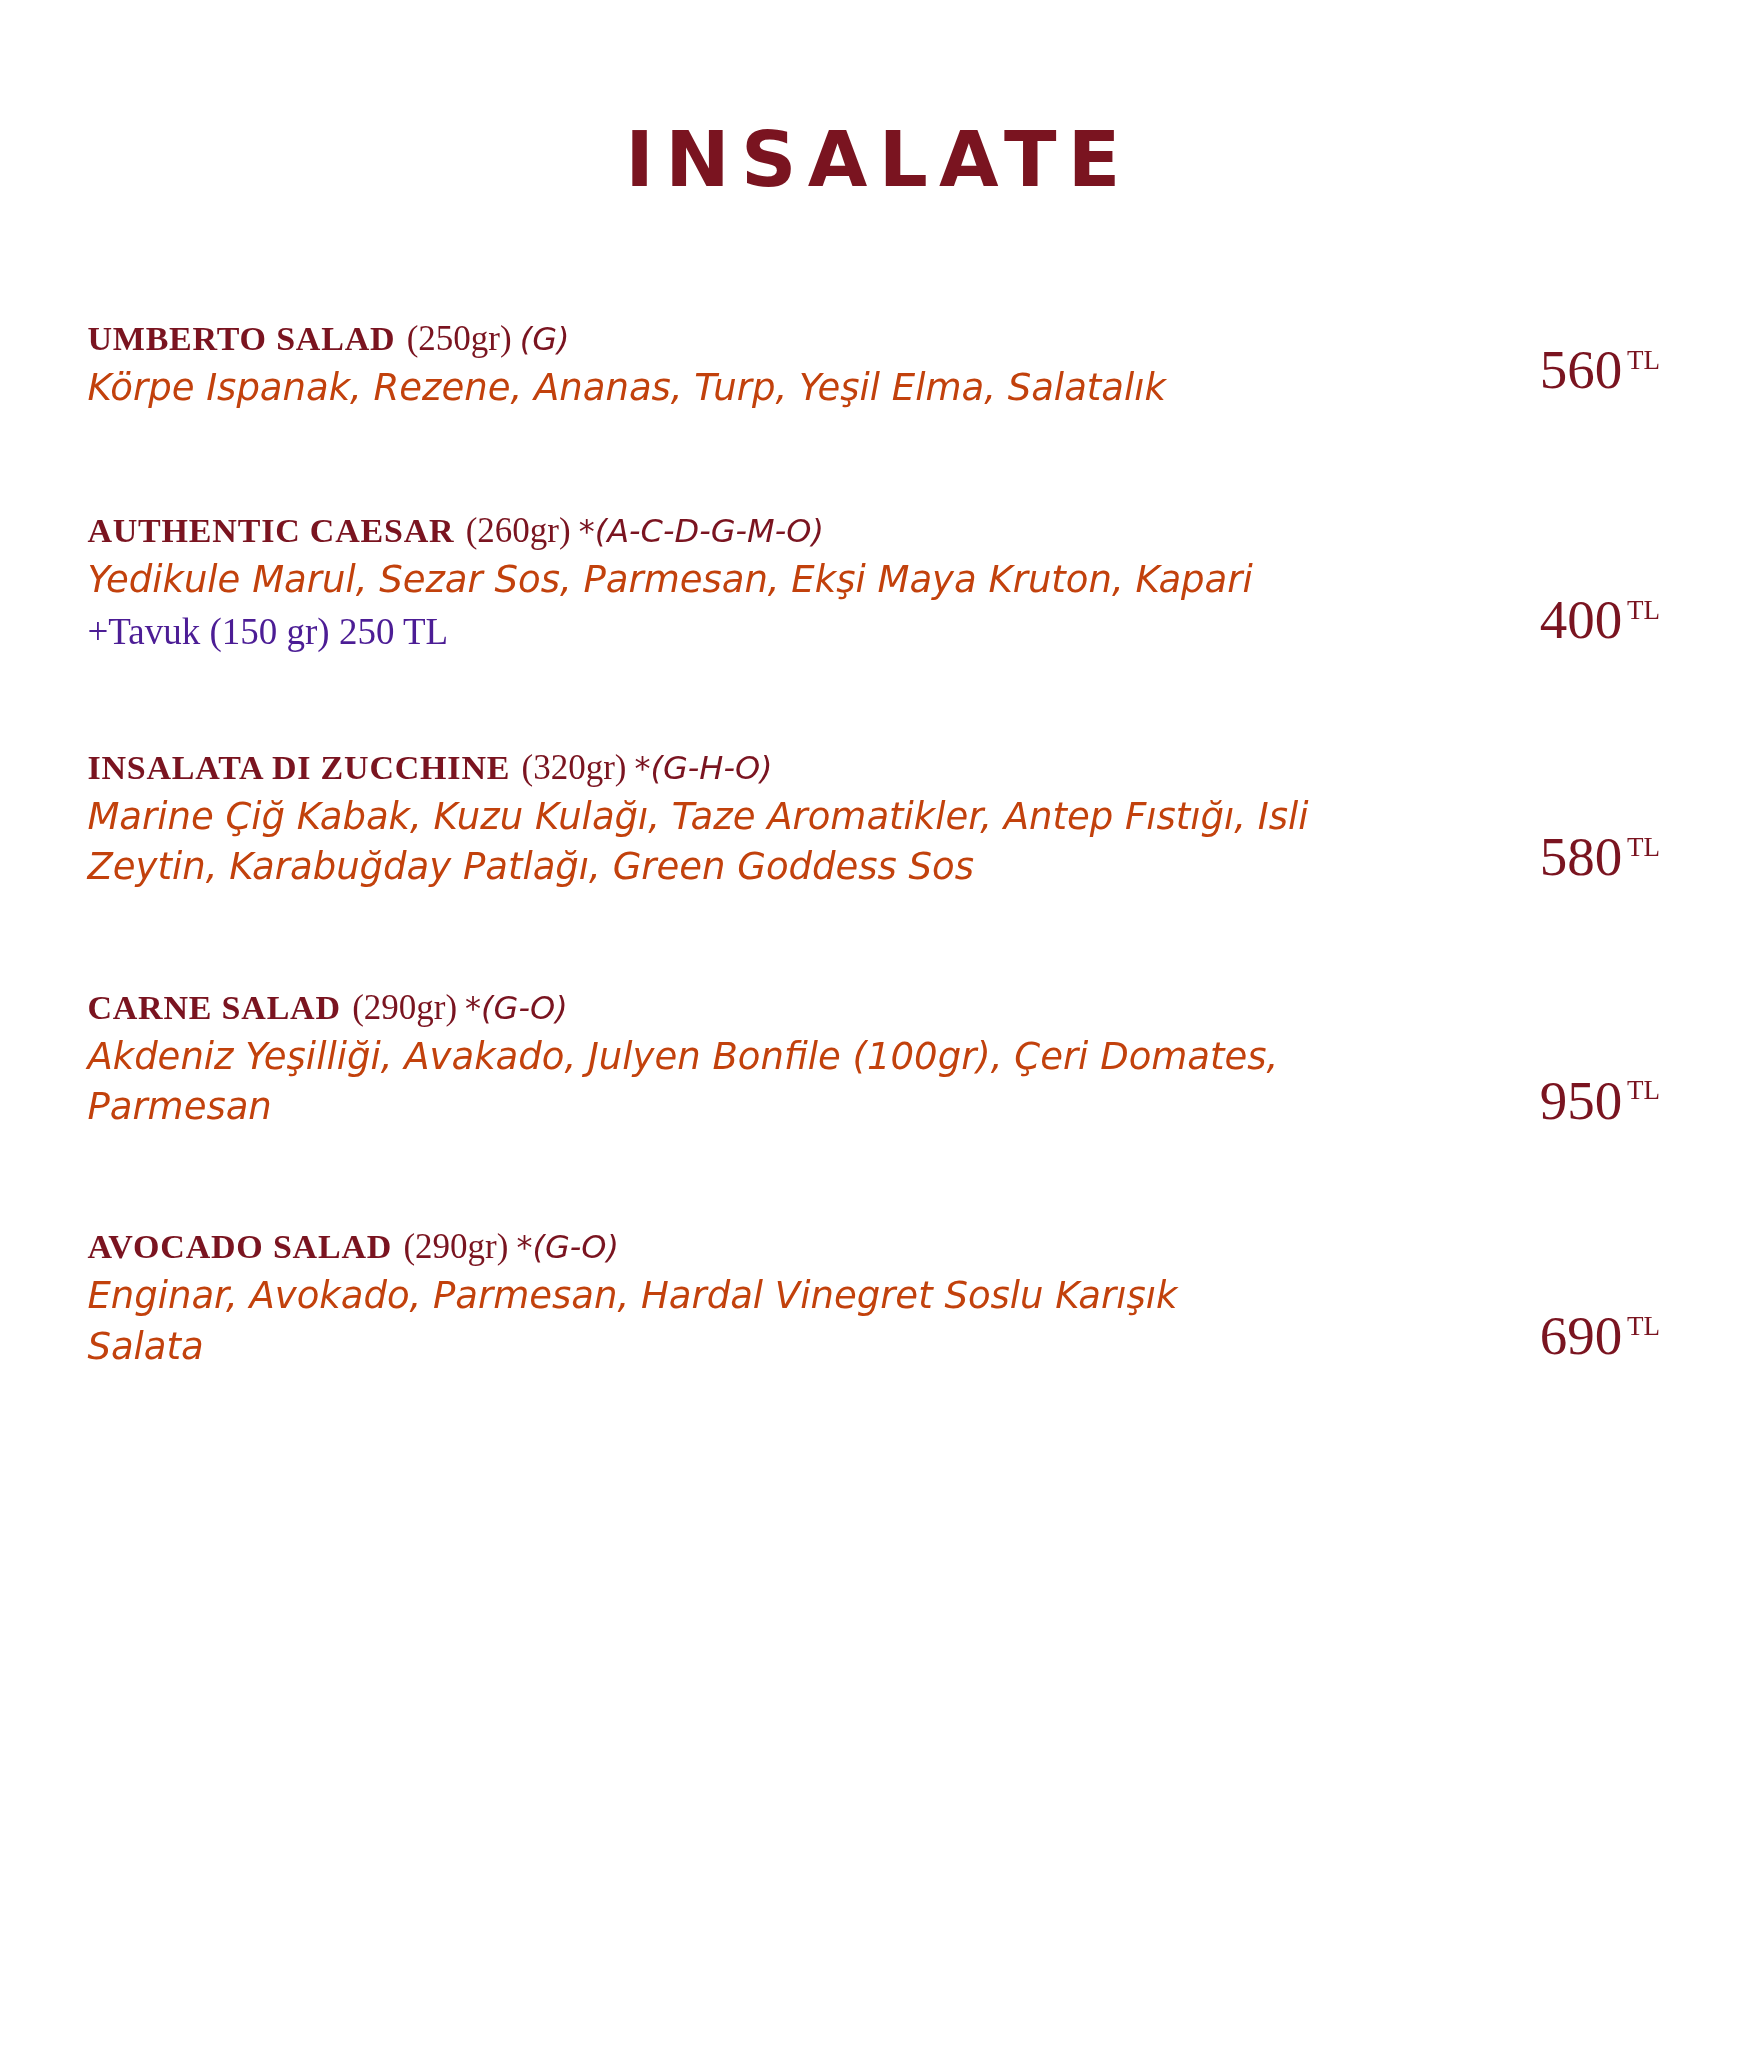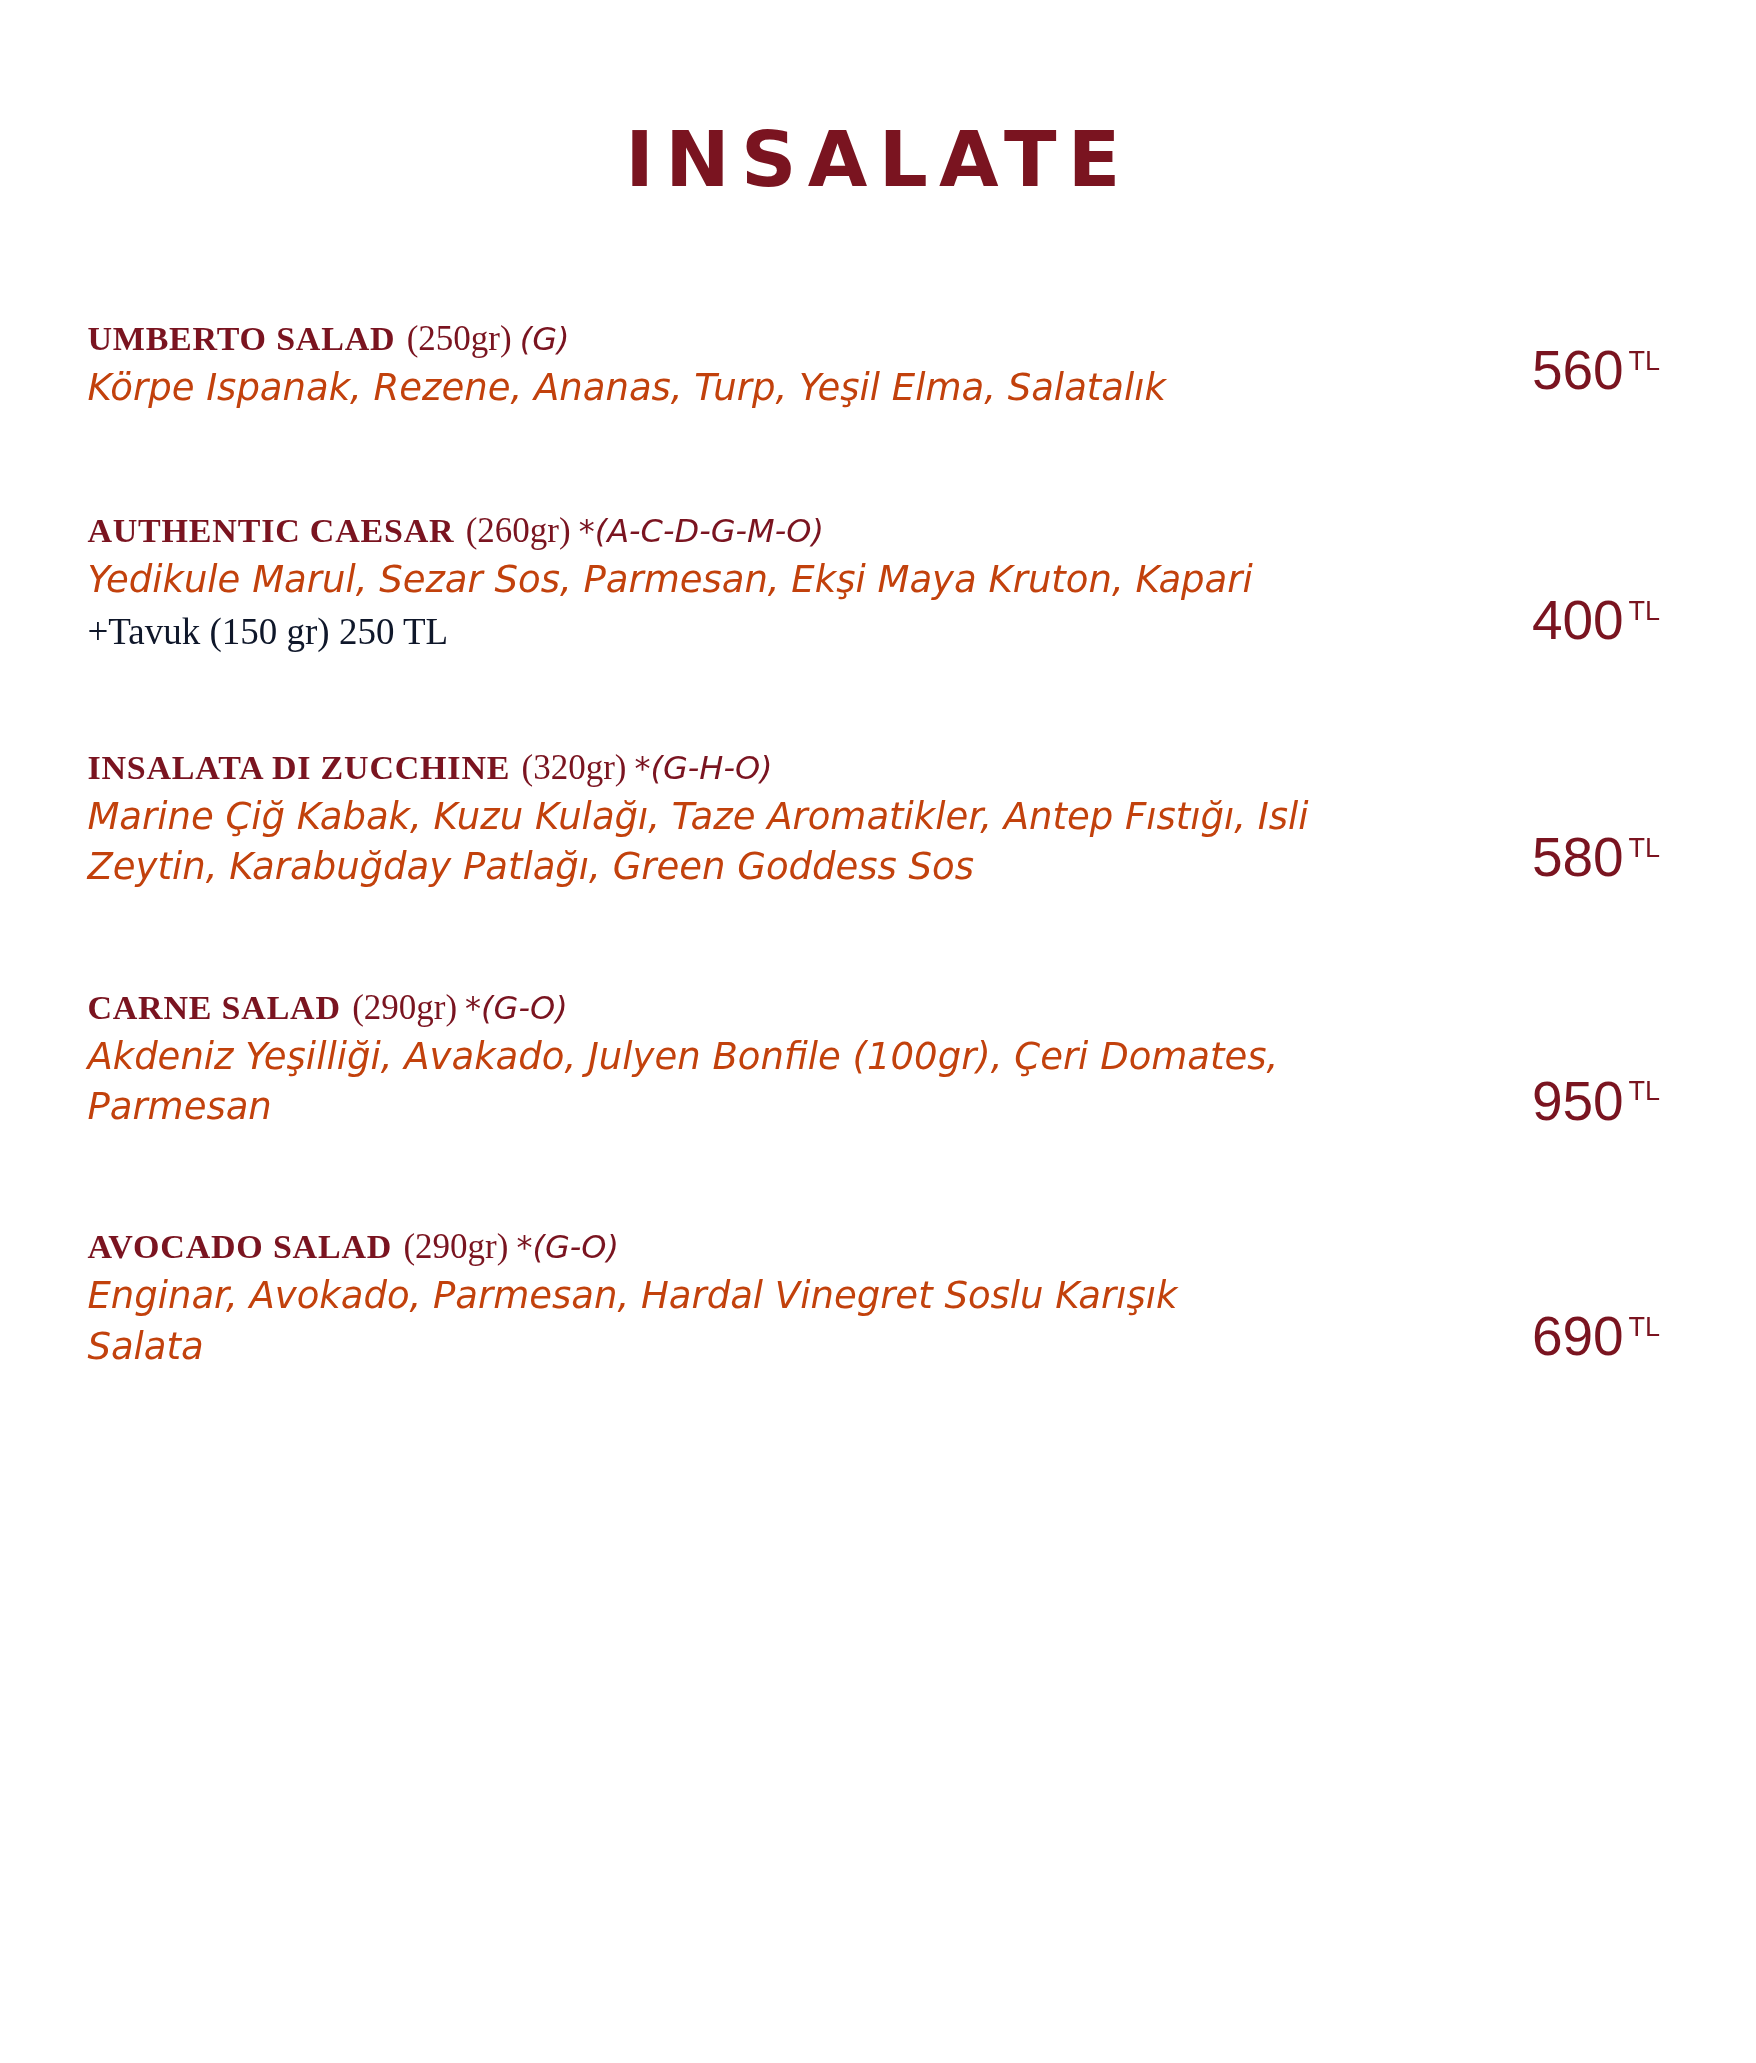--- a/index.html
+++ b/index.html
@@ -79,27 +79,27 @@
     font-style: italic;
     font-size: 37px;
     line-height: 1.36;
     color: #c2410c;
     max-width: 1354px;
     margin: 0;
   }
   .item-extra {
     font-family: "Liberation Serif", serif;
     font-size: 37px;
-    color: #0f172a;
+    color: #4c1d95;
     margin-top: 4.8px;
   }
   .item-price {
     position: absolute;
     right: 16px;
-    font-family: Liberation Sans, sans-serif;
+    font-family: Liberation Serif, serif;
     font-weight: 400;
     font-size: 55px;
     color: #7a1420;
     white-space: nowrap;
   }
   .item-price .cur {
     font-size: 27px;
     vertical-align: super;
     padding-left: 4.8px;
   }

